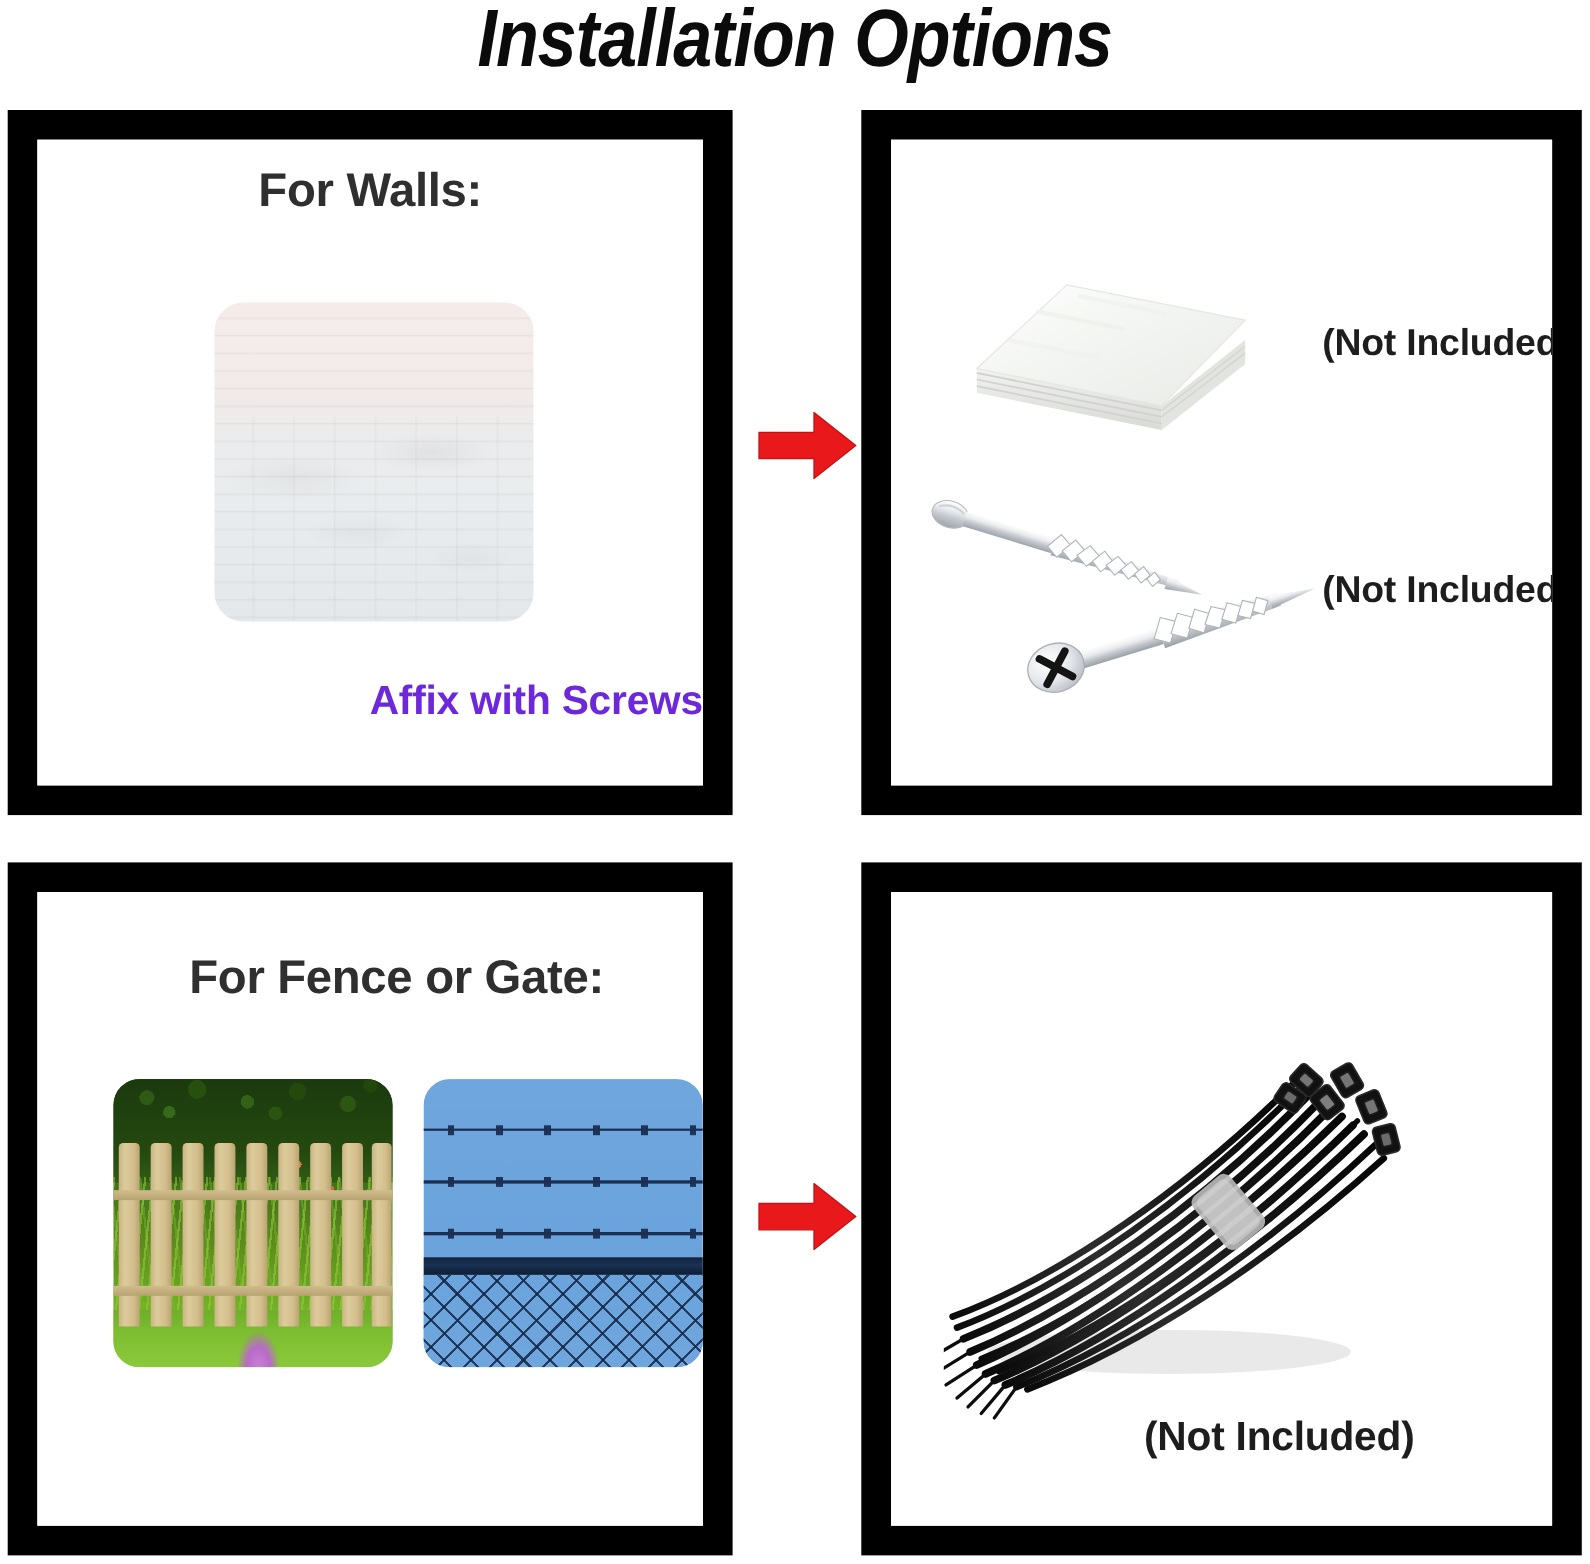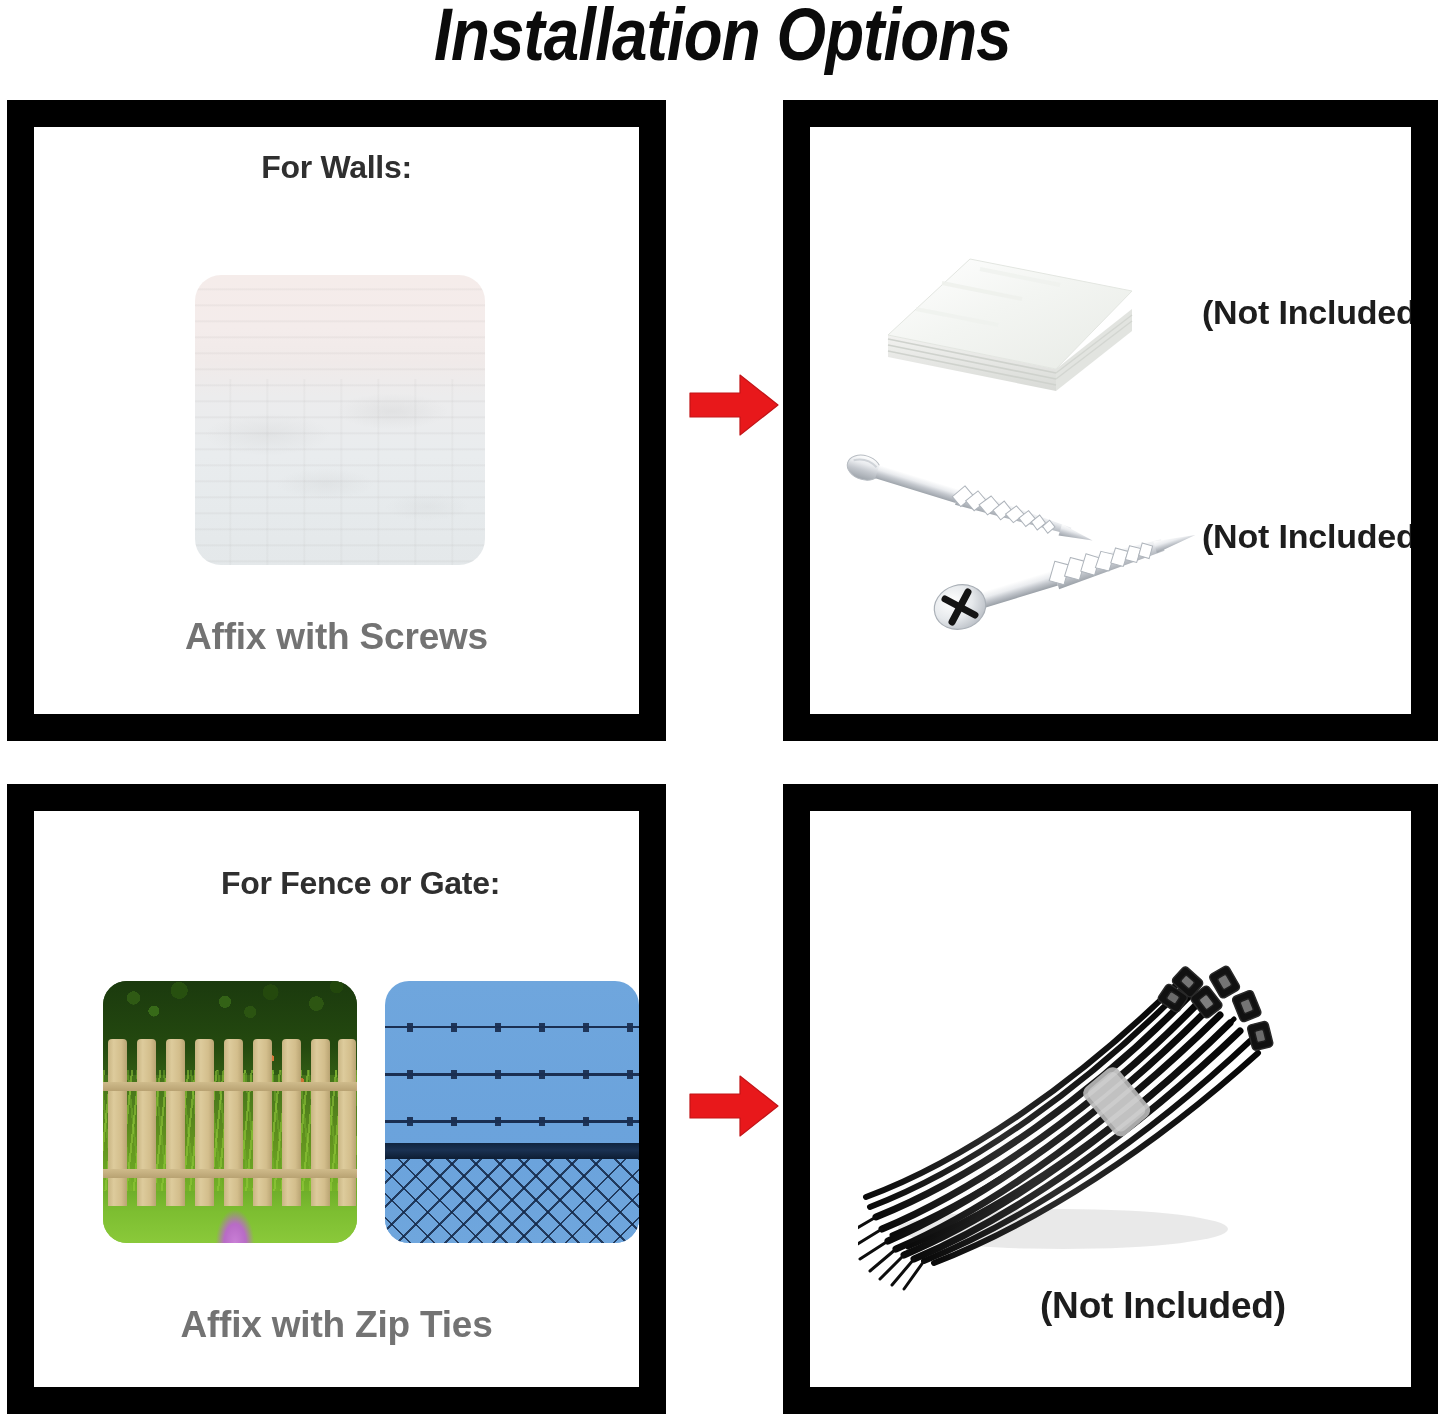--- a/index.html
+++ b/index.html
@@ -34,27 +34,27 @@
   .panel-inner { position:relative; width:100%; height:100%; background:#fff; overflow:hidden; }
 
   #panel-walls   { left:7px;   top:100px;  width:659px; height:641px; }
   #panel-hw      { left:783px; top:100px;  width:655px; height:641px; }
   #panel-fence   { left:7px;   top:784px;  width:659px; height:630px; }
   #panel-ziptie  { left:783px; top:784px;  width:655px; height:630px; }
 
   .panel-title {
     position:absolute; left:0; width:100%;
     text-align:center;
-    font-size:32px; font-weight:bold; color:#2f2f2f;
+    font-size:43px; font-weight:bold; color:#2f2f2f;
     letter-spacing:-0.3px;
   }
   .panel-caption {
     position:absolute; left:0; width:100%;
-    text-align:center;
-    font-size:37px; font-weight:bold; color:#737373;
+    text-align:right;
+    font-size:37px; font-weight:bold; color:#6d28d9;
     line-height:1.28;
     letter-spacing:-0.2px;
   }
   .note-label {
     position:absolute;
     font-size:34px; font-weight:bold; color:#1d1d1d;
     letter-spacing:-0.2px; white-space:nowrap;
   }
 
   
@@ -323,21 +323,20 @@
 
     <div class="photo" id="photo-chain">
       <div class="cl-sky"></div>
       <div class="cl-wire" style="top:16%;"></div>
       <div class="cl-wire" style="top:34%;"></div>
       <div class="cl-wire" style="top:52%;"></div>
       <div class="cl-rail" style="top:62%;"></div>
       <div class="cl-mesh" style="top:68%; height:32%;"></div>
     </div>
 
-    <div class="panel-caption" style="top:490px;">Affix with Zip Ties</div>
   </div>
 </div>
 
 <div class="panel" id="panel-ziptie">
   <div class="panel-inner">
     <svg id="zip-bundle" viewBox="0 0 430 390">
       <defs>
         <linearGradient id="tieShade" x1="0" y1="0" x2="1" y2="0">
           <stop offset="0%" stop-color="#0a0a0a"></stop>
           <stop offset="40%" stop-color="#2c2c2c"></stop>

